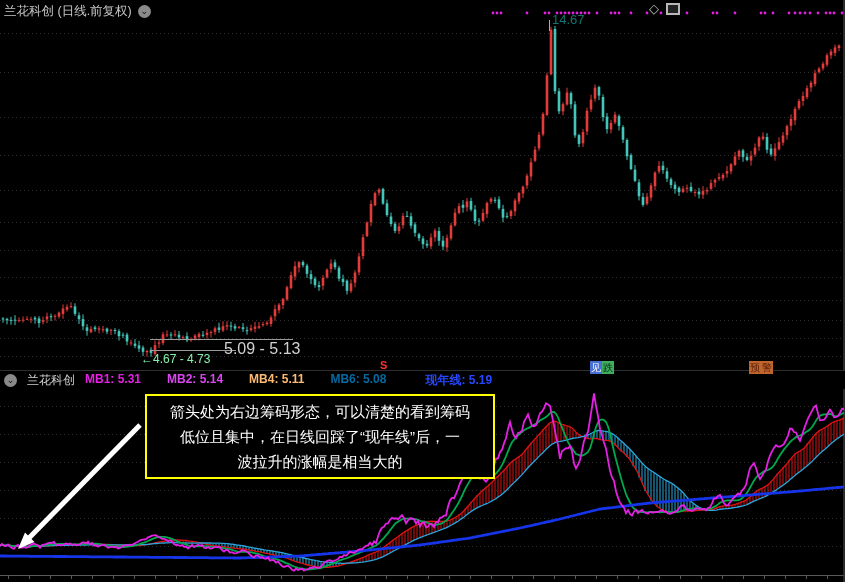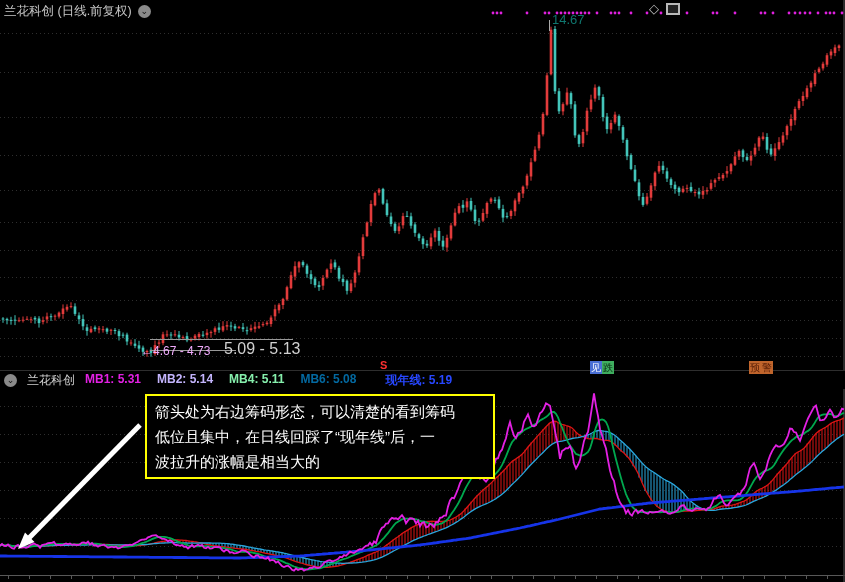--- a/index.html
+++ b/index.html
@@ -9,31 +9,31 @@
   .titlebar{position:absolute;left:4px;top:3px;z-index:3;display:flex;align-items:center;gap:6px;
             color:#c8c8c8;font-size:12.5px;white-space:nowrap;}
   .circle-icon{width:13px;height:13px;border-radius:50%;background:#8a8a8a;color:#111;
                font-size:9px;line-height:12px;text-align:center;display:inline-block;}
   .corner{position:absolute;top:2px;right:8px;z-index:3;display:flex;gap:7px;align-items:center;color:#c4c4c4;}
   .diamond-glyph{font-size:13px;line-height:13px;}
   .winbox{width:10px;height:8px;border:2px solid #b8b8b8;background:#222;}
   .overlay{position:absolute;z-index:3;white-space:nowrap;}
   #peak-label{left:552px;top:12px;color:#0f766e;font-size:13px;}
   #level1-label{left:224px;top:340px;color:#d0d0d0;font-size:16px;}
-  #level2-label{left:141px;top:344px;color:#f0abfc;font-size:12px;}
+  #level2-label{left:141px;top:352px;color:#86efac;font-size:12px;}
   #sell-marker{left:380px;top:359px;color:#ff3030;font-size:11px;font-weight:bold;}
   .tag{position:absolute;top:361px;z-index:3;display:flex;}
   .tag span{width:12px;height:13px;font-size:10px;line-height:13px;text-align:center;display:inline-block;}
   .ind-header{position:absolute;left:0;top:370px;width:845px;height:19px;box-sizing:border-box;
               background:#000;border-top:1px solid #2e2e2e;z-index:2;display:flex;align-items:center;
               gap:10px;padding-left:4px;font-size:12px;color:#d0d0d0;}
   .ind-header .circle-icon{flex:0 0 auto;}
-  #ind-fields{display:flex;gap:16px;font-weight:bold;}
+  #ind-fields{display:flex;gap:26px;font-weight:bold;}
   #anno-box{position:absolute;left:145px;top:394px;width:330px;z-index:3;background:#000;
-            border:2px solid #ffff00;color:#ffffff;font-size:15px;line-height:25px;padding:3px 8px;}
+            border:2px solid #ffff00;color:#ffffff;font-size:15px;line-height:25px;padding:3px 8px;text-align:center;}
 </style>
 </head>
 <body>
 
 <div class="screen">
 
   <svg id="chart-svg" width="845" height="582">
       <line x1="0" y1="33.5" x2="843" y2="33.5" stroke="#2e2e2e" stroke-width="1" stroke-dasharray="1 3"></line>
       <line x1="0" y1="72.5" x2="843" y2="72.5" stroke="#2e2e2e" stroke-width="1" stroke-dasharray="1 3"></line>
       <line x1="0" y1="117.5" x2="843" y2="117.5" stroke="#2e2e2e" stroke-width="1" stroke-dasharray="1 3"></line>
@@ -808,22 +808,22 @@
         <span style="background: rgb(192, 101, 44); color: rgb(87, 29, 6);">预</span>
         <span style="background: rgb(192, 101, 44); color: rgb(87, 29, 6);">警</span>
       </div>
     </div>
 
   <div class="ind-header">
     <span class="circle-icon">⌄</span>
     <span>兰花科创</span>
     <span id="ind-fields">
         <span style="color: rgb(227, 32, 227);">MB1: 5.31</span>
-        <span style="color: #c4b5fd;">MB2: 5.14</span>
-        <span style="color: #86efac;">MB4: 5.11</span>
+        <span style="color: #d946ef;">MB2: 5.14</span>
+        <span style="color: #fdba74;">MB4: 5.11</span>
         <span style="color: #0369a1;">MB6: 5.08</span>
         <span style="color: rgb(39, 71, 255); margin-left: 13px;">现年线: 5.19</span>
       </span>
   </div>
 
   <div id="anno-box">
     <div>箭头处为右边筹码形态，可以清楚的看到筹码</div>
     <div>低位且集中，在日线回踩了“现年线”后，一</div>
     <div>波拉升的涨幅是相当大的</div>
   </div>

